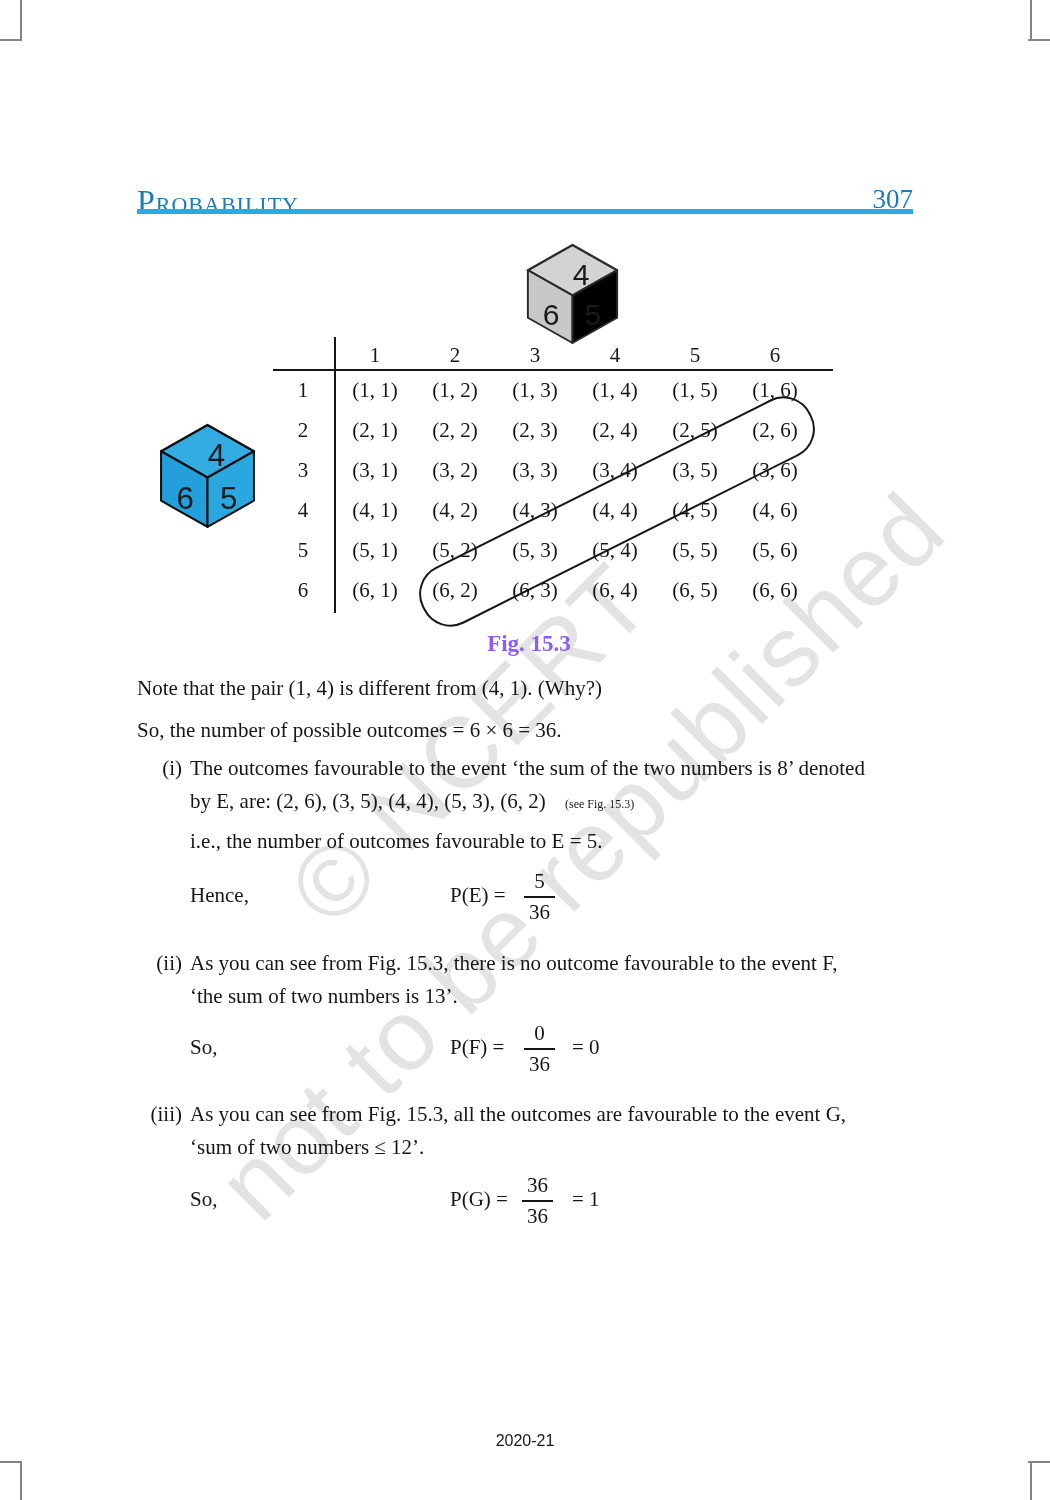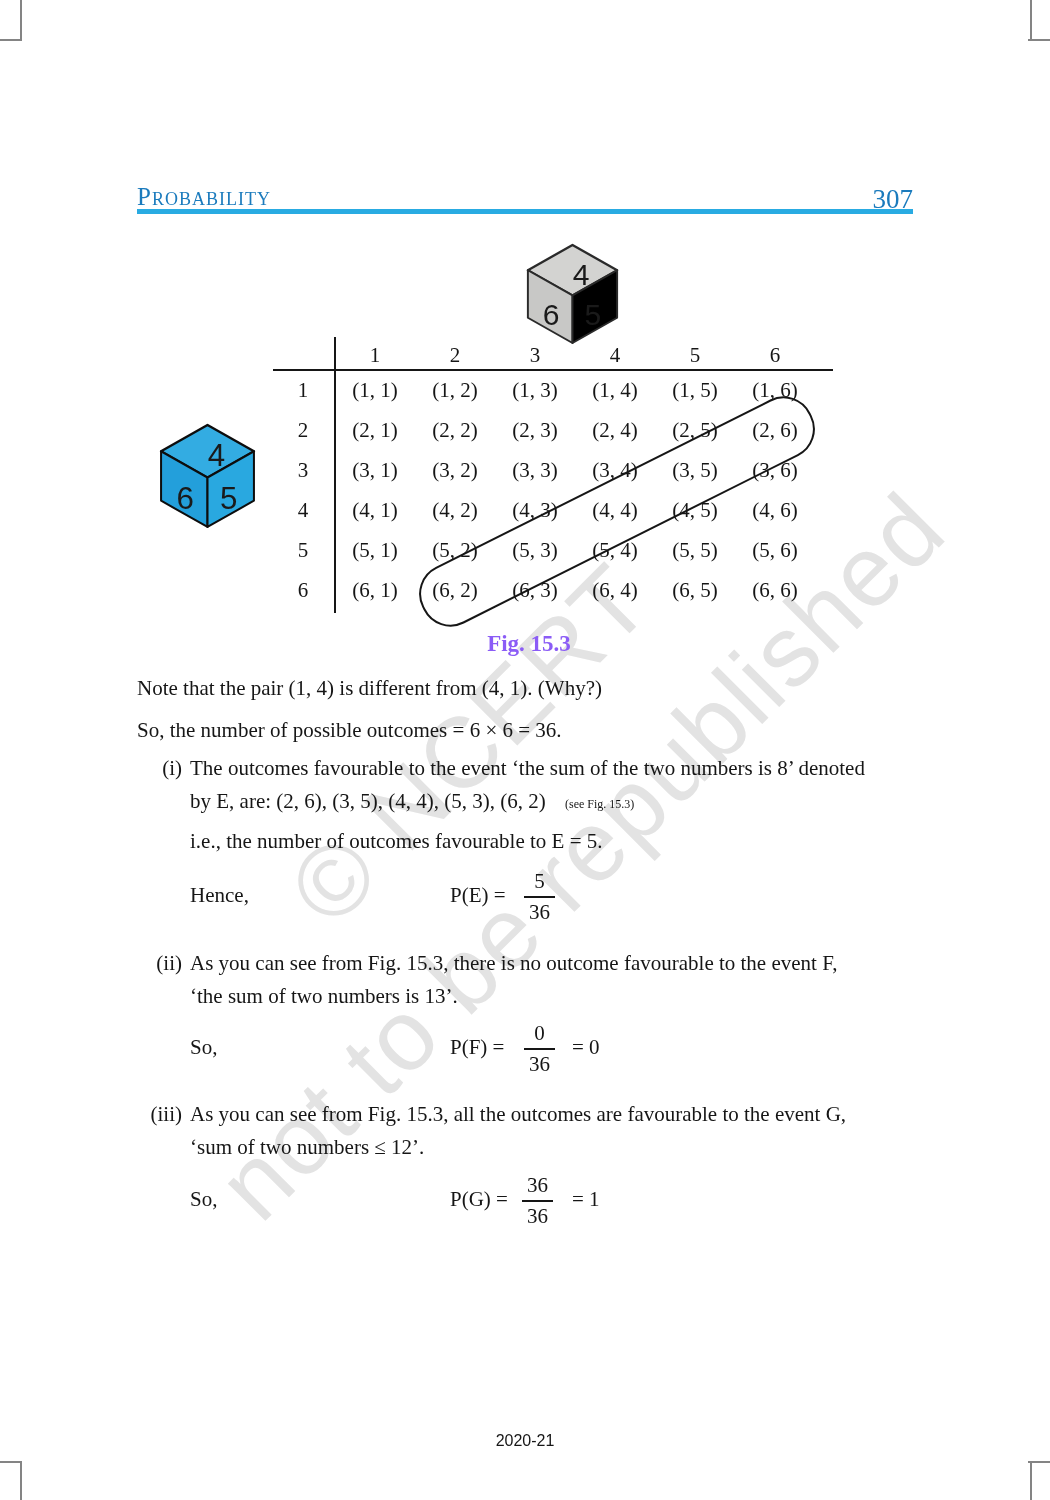--- a/index.html
+++ b/index.html
@@ -16,21 +16,21 @@
   }
   #watermark .wm-inner{
     position:absolute;left:0;top:0;
     transform:translate(-50%,-50%) rotate(-45deg);
     text-align:center;white-space:nowrap;
     font-family:"Liberation Sans", sans-serif;
     font-size:100px;line-height:158px;color:#e3e3e3;letter-spacing:2px;
   }
   
   #page-title{
-    left:137px;top:183px;font-size:25px;color:#1b7bbd;
+    left:137px;top:183px;font-size:32px;color:#1b7bbd;
     font-variant:small-caps;letter-spacing:1px;z-index:2;
   }
   #page-number{
     right:137px;top:184px;font-size:27px;color:#1b7bbd;z-index:2;
   }
   #header-rule{left:137px;top:209px;width:776px;height:5px;background:#29abe2;z-index:2;}
   
   .die{z-index:2;}
   .die text{font-family:"Liberation Sans", sans-serif;font-size:31px;fill:#1a1a1a;}
   

